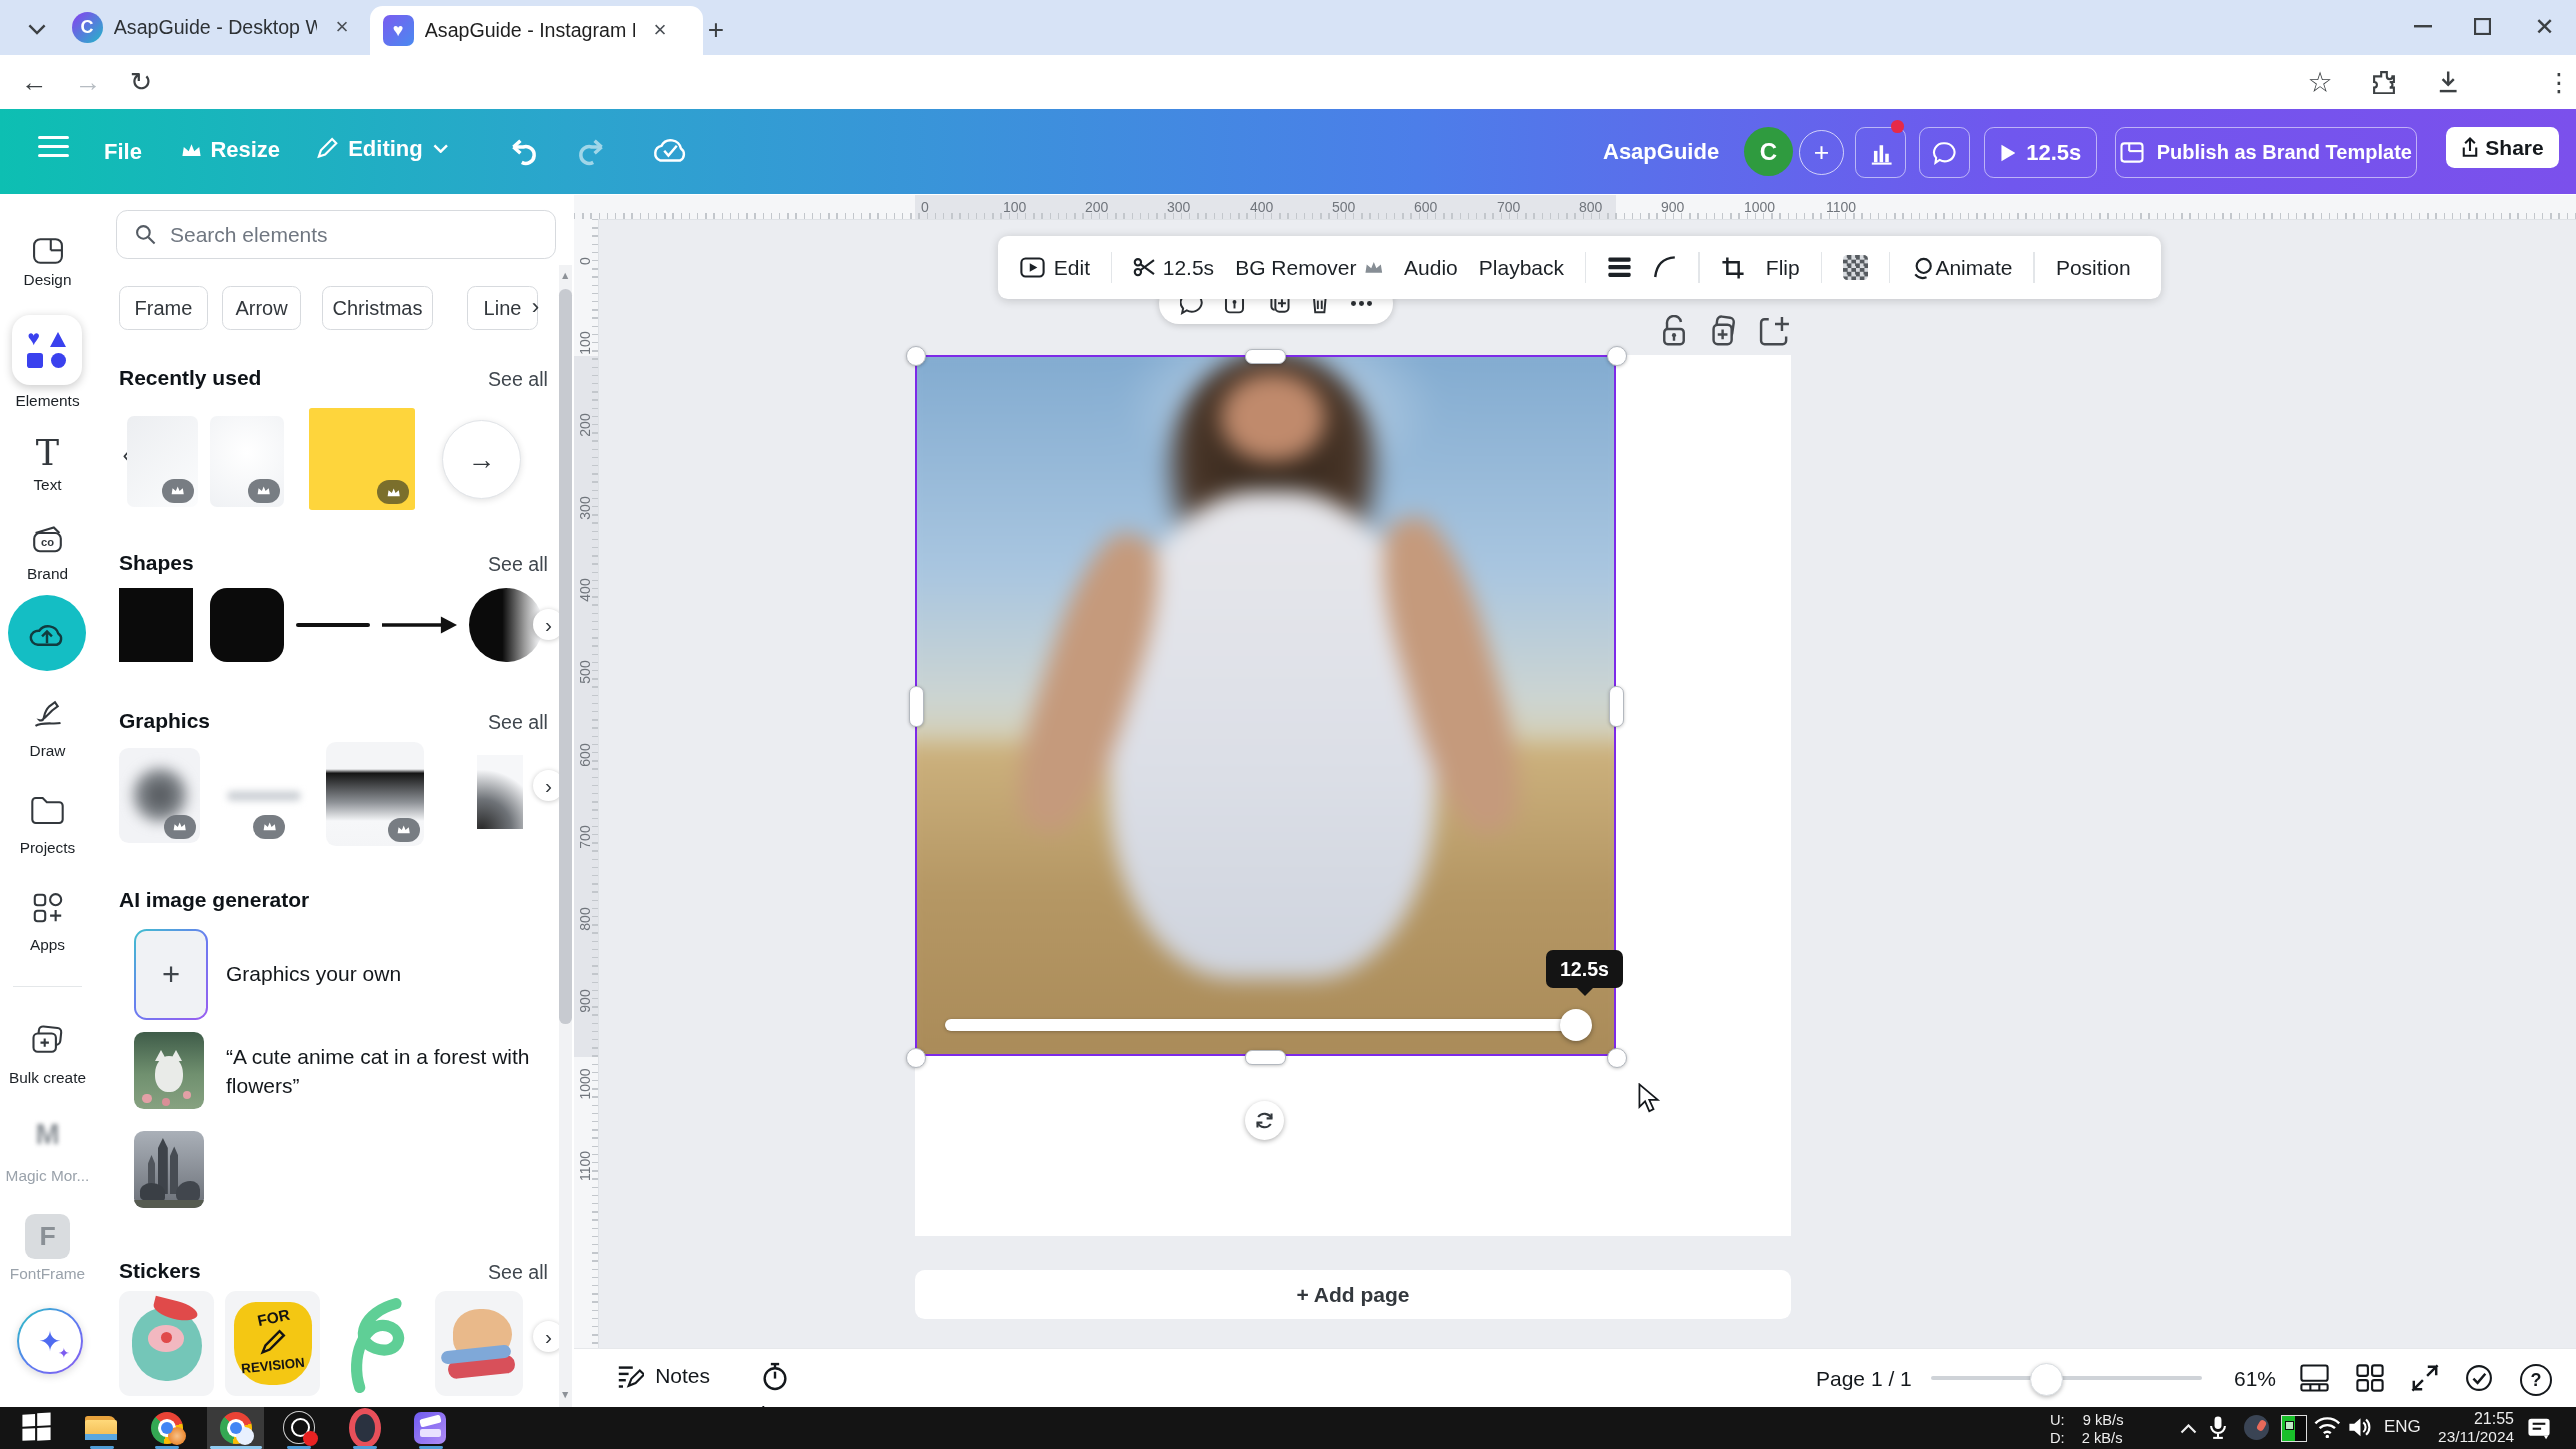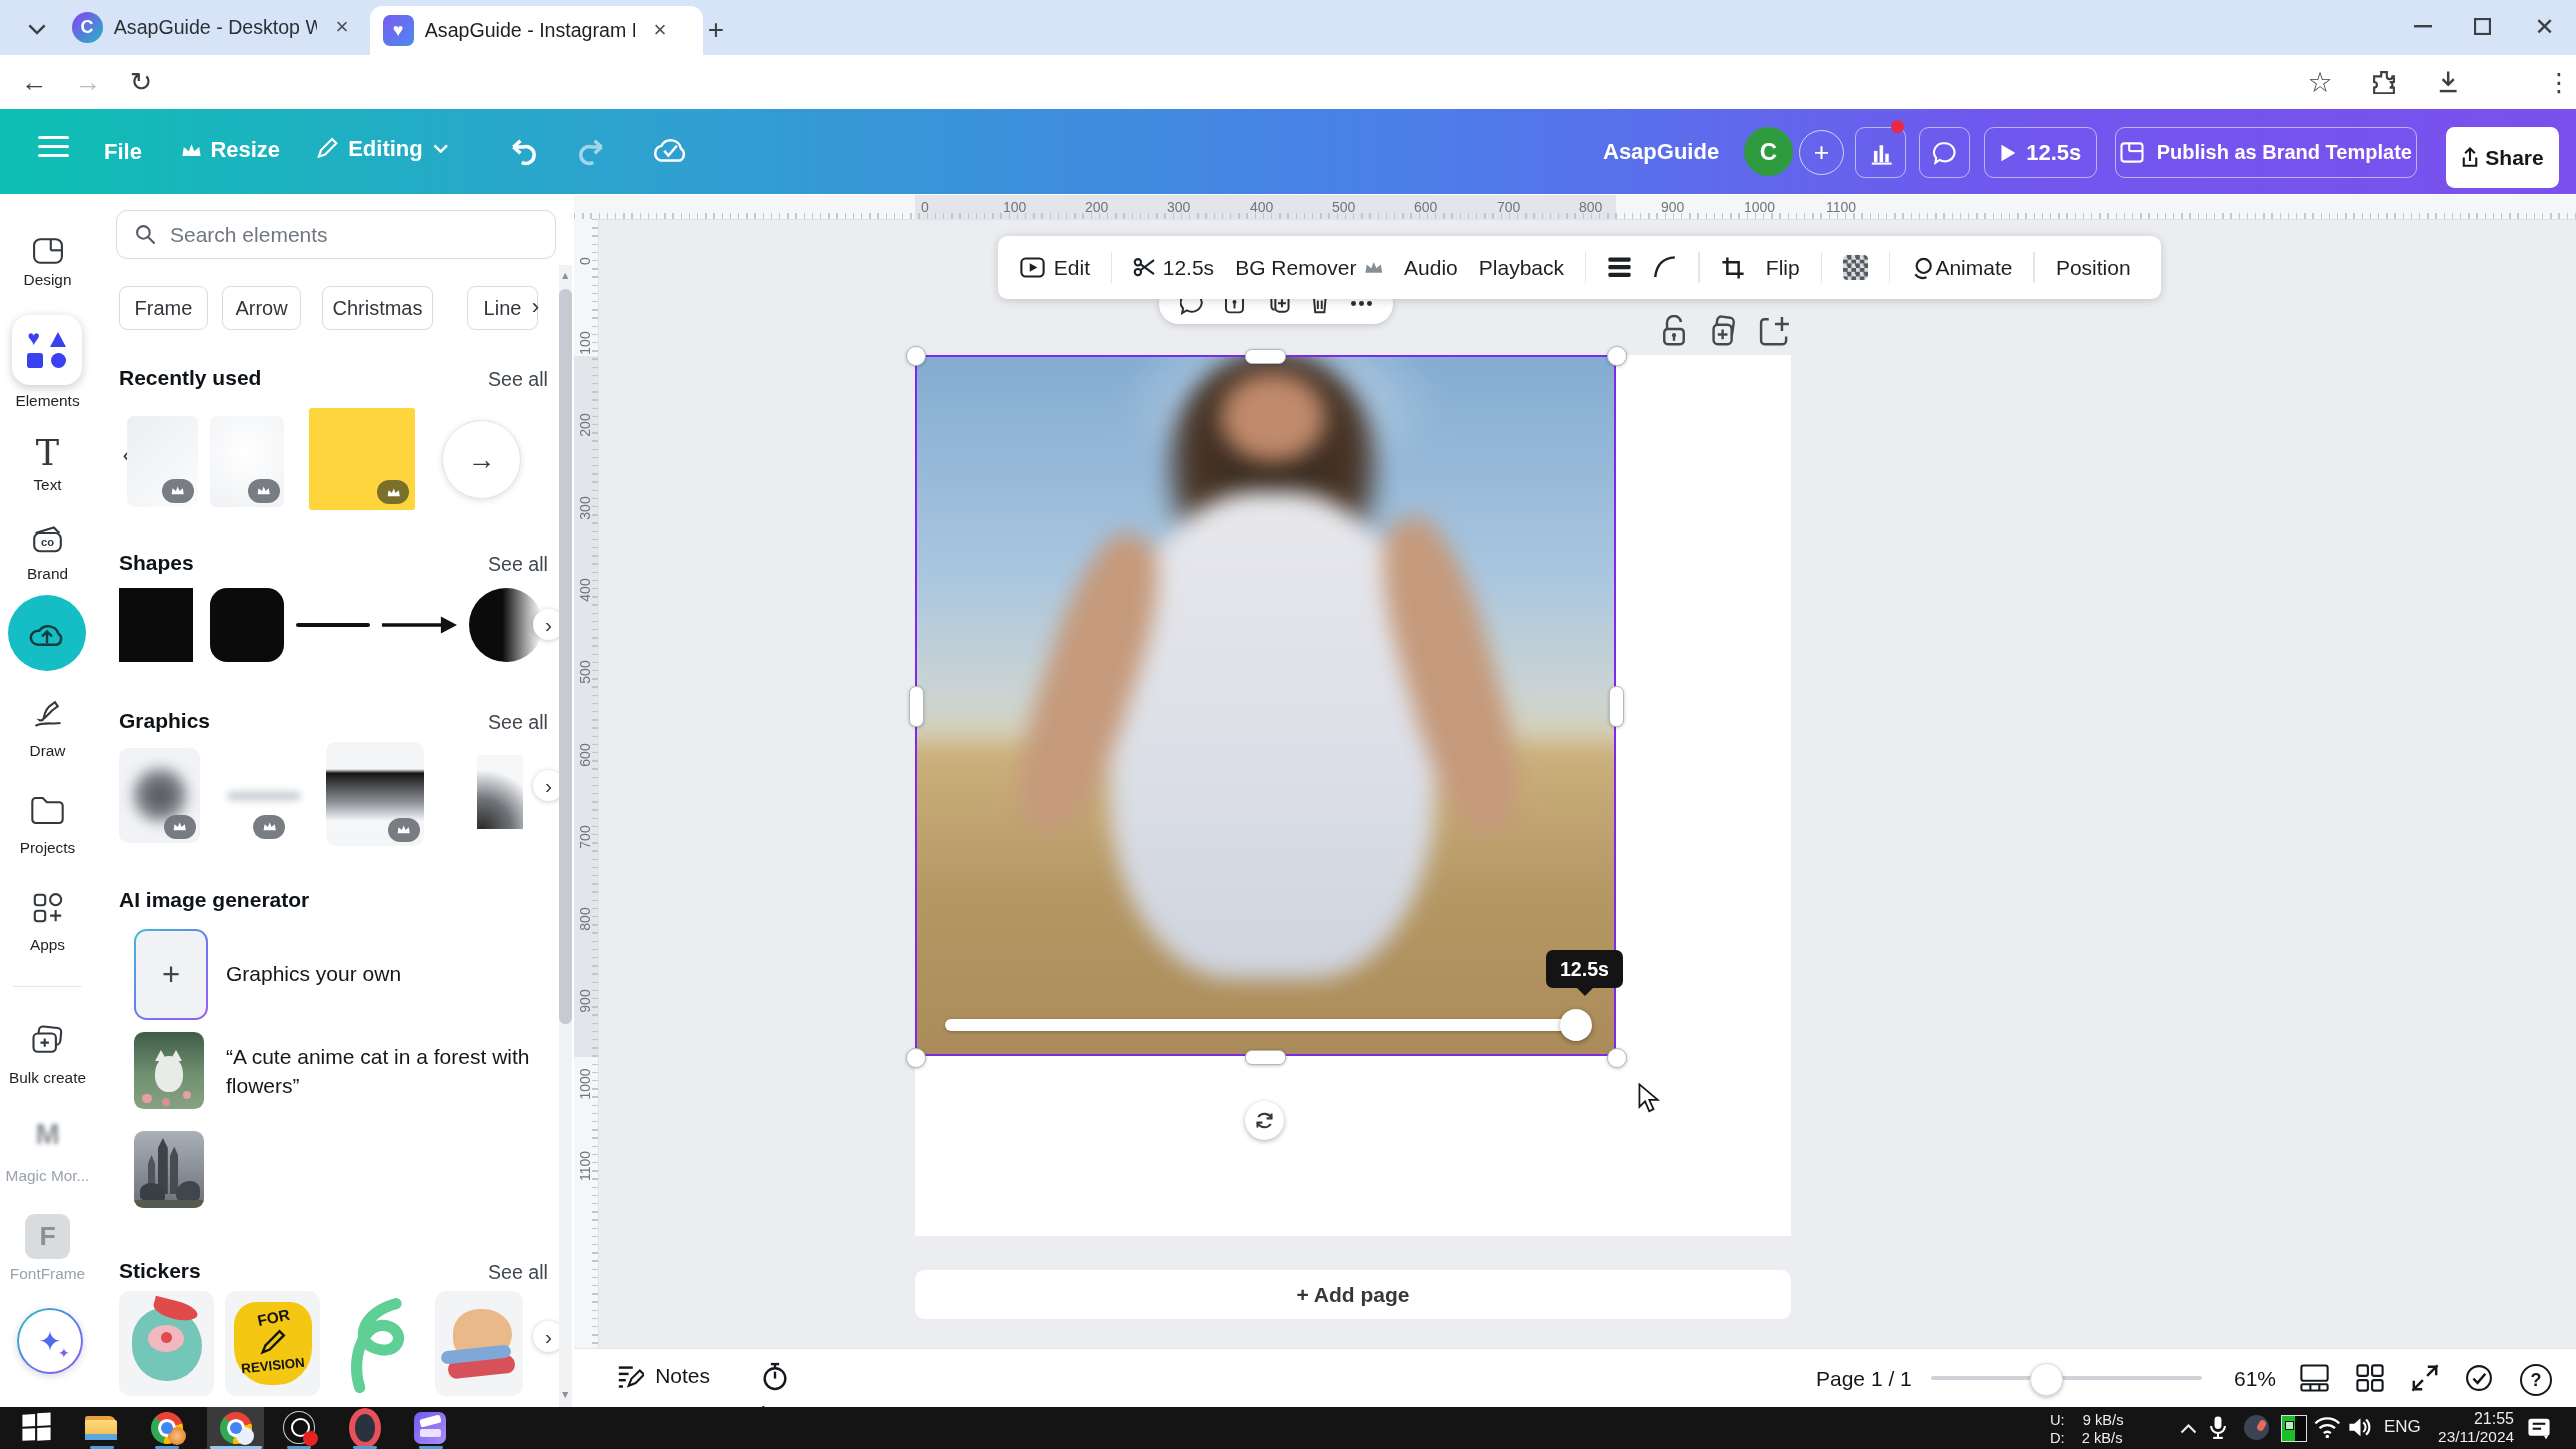--- a/index.html
+++ b/index.html
@@ -227,21 +227,21 @@
     </div>
     <div class="abs hbtn f" style="left:2115px;top:18px;width:300px;justify-content:center;gap:12.6px;">
       <svg width="24" height="21" viewBox="0 0 34 30">
           <rect x="2" y="2" width="30" height="26" rx="4" fill="none" stroke="#fff" stroke-width="3"></rect>
           <line x1="13" y1="2" x2="13" y2="13" stroke="#fff" stroke-width="3"></line>
           <line x1="2" y1="13" x2="32" y2="13" stroke="#fff" stroke-width="0"></line>
           <line x1="13" y1="13" x2="32" y2="13" stroke="#fff" stroke-width="3"></line>
         </svg>
       <span style="font-size:20px;font-weight:600;">Publish as Brand Template</span>
     </div>
-    <div class="abs f ctr" style="left:2446px;top:18px;width:113px;height:61px;background:#fff;border-radius:8.4px;gap:6px;">
+    <div class="abs f ctr" style="left:2446px;top:18px;width:113px;height:41px;background:#fff;border-radius:8.4px;gap:6px;">
       <svg width="18" height="21" viewBox="0 0 26 30">
           <path d="M13 20 V3 M6 9 l7-7 7 7" fill="none" stroke="#14181c" stroke-width="3"></path>
           <path d="M4 15 v12 h18 v-12" fill="none" stroke="#14181c" stroke-width="3"></path>
         </svg>
       <span style="font-size:21px;font-weight:600;color:#14181c;">Share</span>
     </div>
   </div>
 
   <div class="abs rail">
     <div class="abs ric" style="top:40px;">

